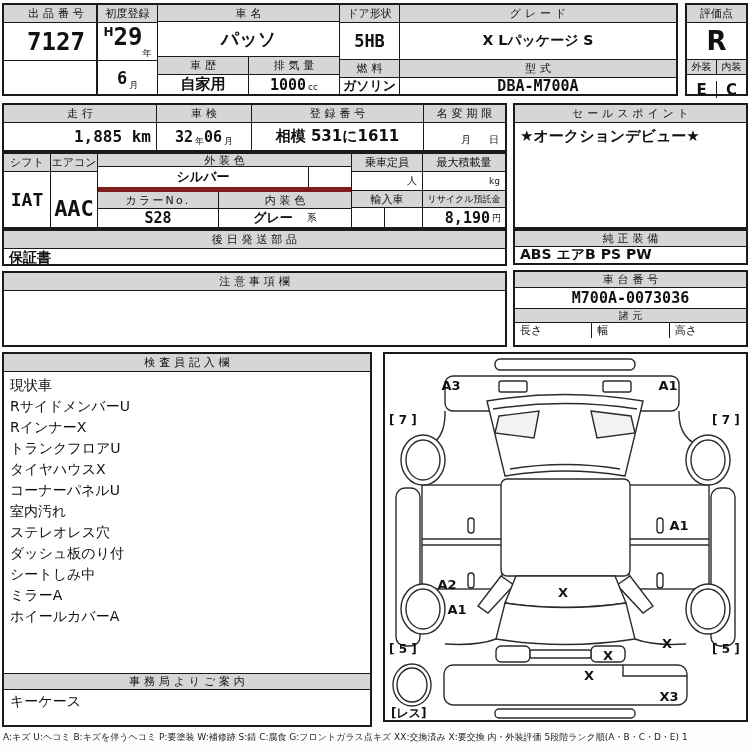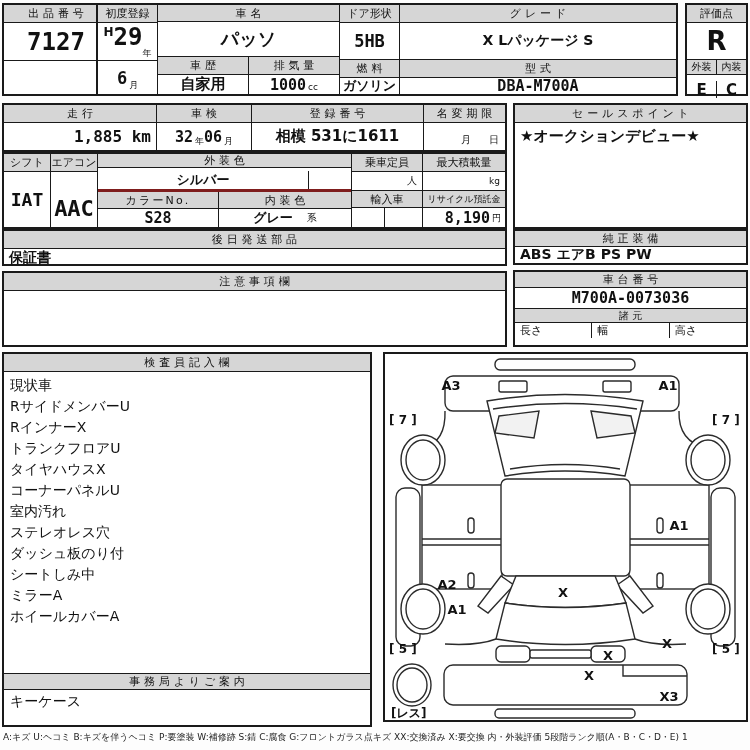--- a/index.html
+++ b/index.html
@@ -127,21 +127,21 @@
     <div class="col rt" style="width:47px;">
       <div class="hd ns">シフト</div>
       <div class="cell val mono" style="flex:1;font-size:18px;">IAT</div>
     </div>
     <div class="col rt" style="width:47px;gap:17px;">
       <div class="hd ns">エアコン</div>
       <div class="cell val mono" style="flex:1;font-size:22px;">AAC</div>
     </div>
     <div class="col rt" style="width:254px;">
       <div class="hd">外装色</div>
-      <div style="display:flex;height:32px;border-bottom:3px solid #7f1d1d;box-sizing:border-box;align-items:flex-end;">
+      <div style="display:flex;height:32px;border-bottom:5px solid #7f1d1d;box-sizing:border-box;">
         <div class="cell rt val" style="width:211px;font-size:13px;">シルバー</div>
         <div class="cell" style="flex:1;"></div>
       </div>
       <div style="display:flex;height:17px;">
         <div class="hd ns rt" style="width:121px;height:17px;letter-spacing:.2em;">カラーNo.</div>
         <div class="hd" style="flex:1;height:17px;">内装色</div>
       </div>
       <div style="display:flex;flex:1;">
         <div class="cell rt val mono" style="width:121px;">S28</div>
         <div class="cell" style="flex:1;gap:14px;">

